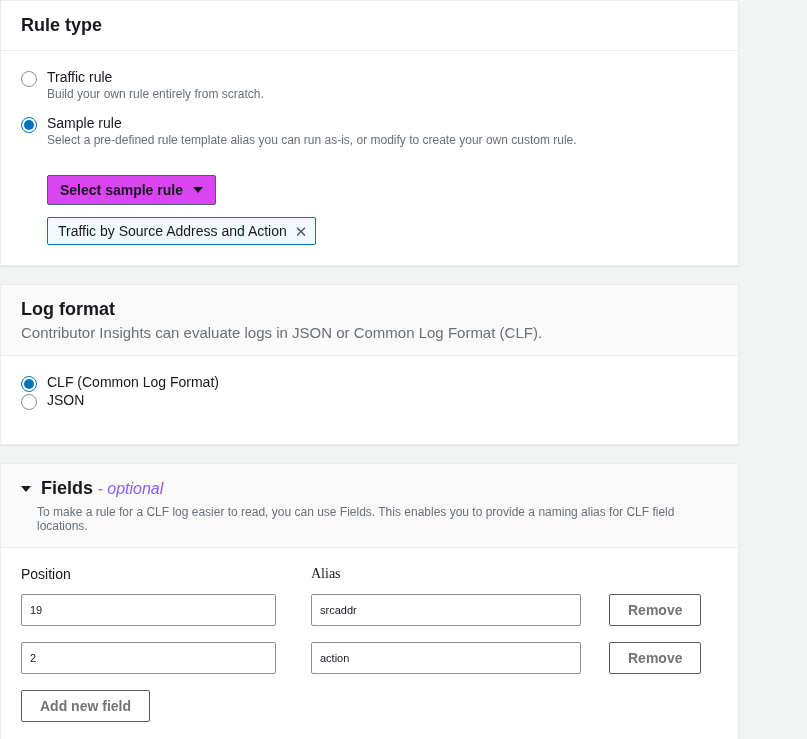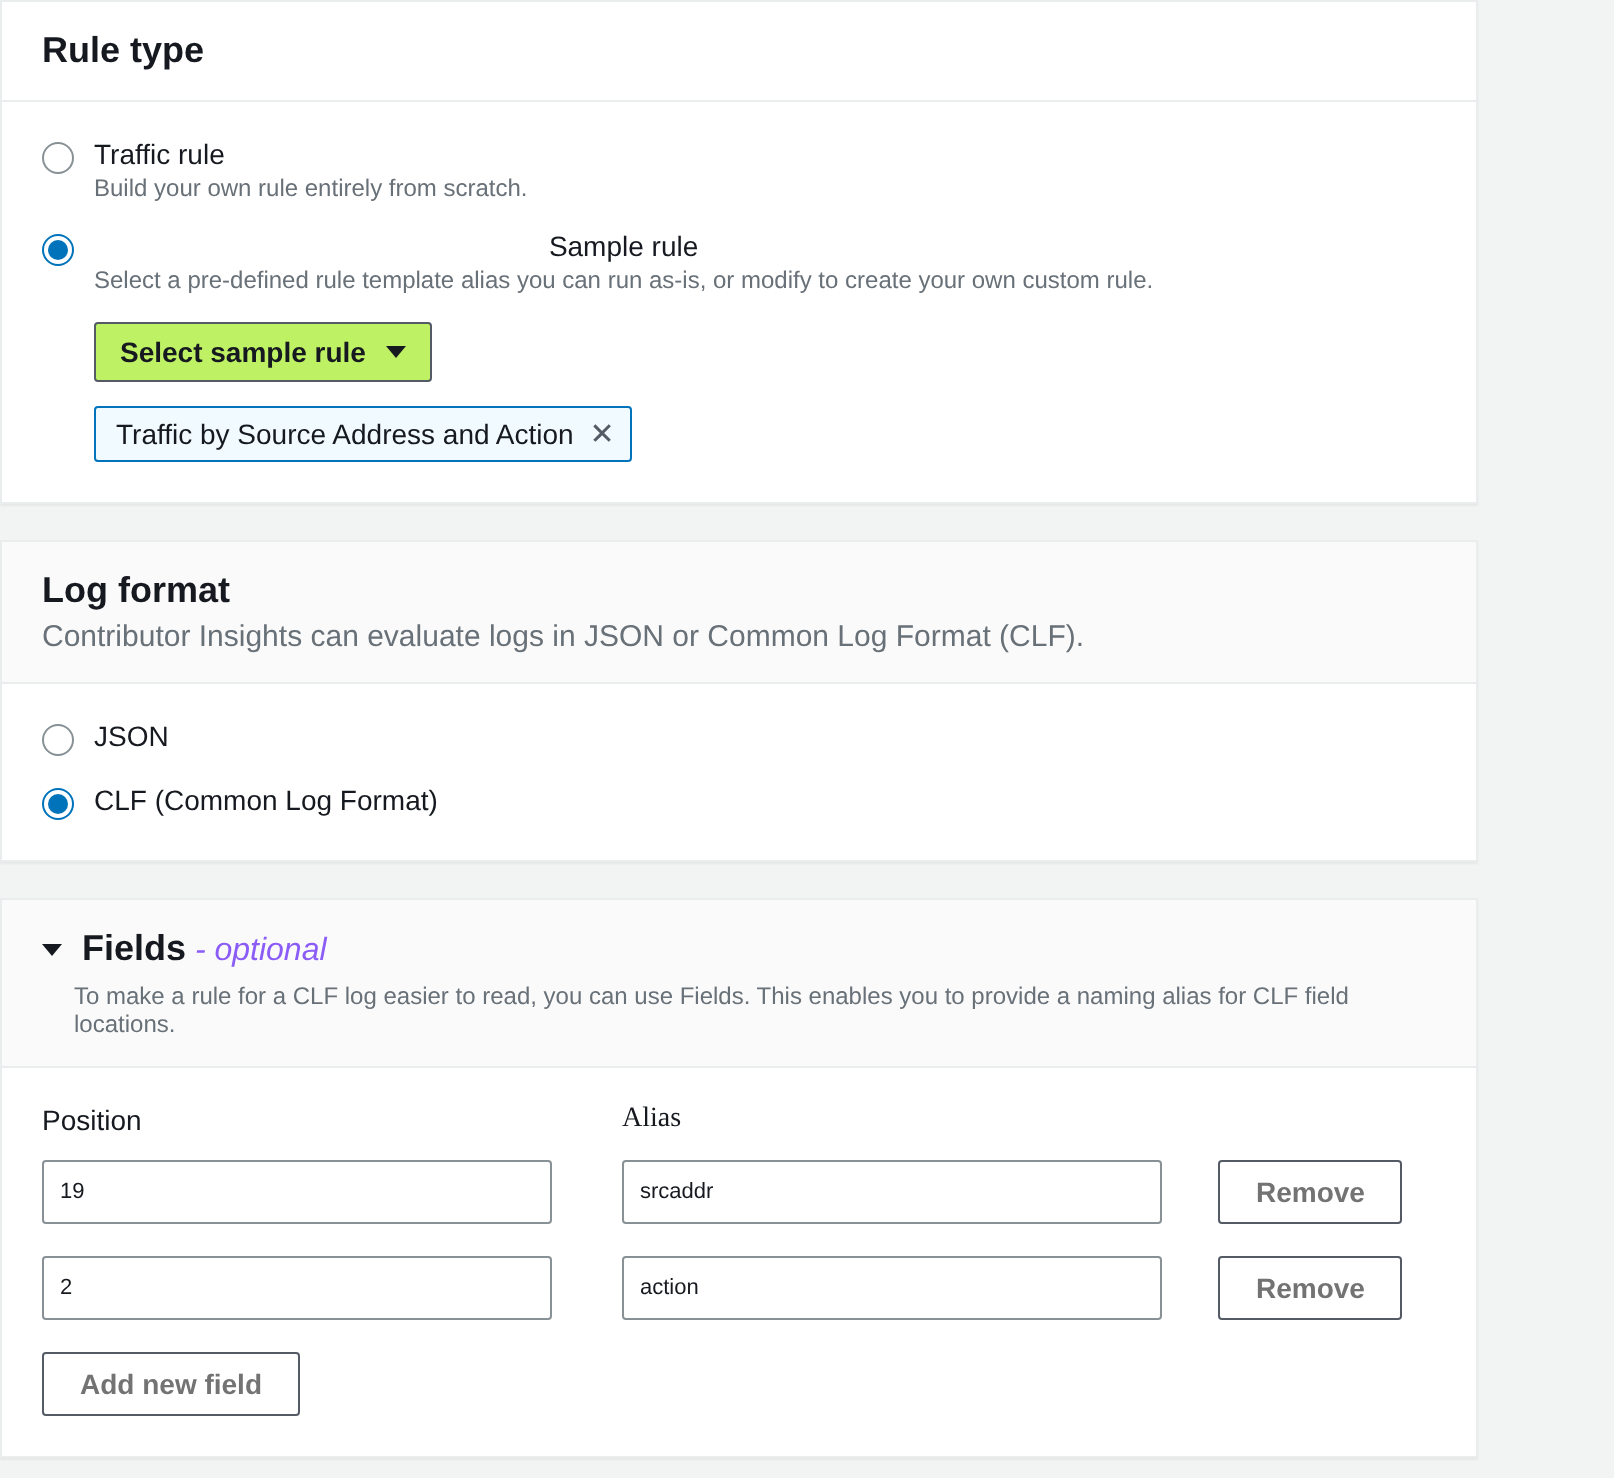--- a/index.html
+++ b/index.html
@@ -83,21 +83,21 @@
       margin-top: 2px;
     }
     .indent {
       margin-left: 26px;
     }
     
     .dropdown-btn {
       display: inline-flex;
       align-items: center;
       border: 1px solid #545b64;
-      background: #bef264;
+      background: #d946ef;
       padding: 6px 12px;
       font-size: 14px;
       font-weight: 700;
       color: #16191f;
       cursor: pointer;
       border-radius: 2px;
       margin-bottom: 12px;
     }
     .dropdown-btn .tri {
       margin-left: 10px;
@@ -227,21 +227,21 @@
     <div class="panel-body">
 
       <div class="radio-row">
         <div class="radio-outer"></div>
         <div class="radio-text">
           <div class="label">Traffic rule</div>
           <div class="desc">Build your own rule entirely from scratch.</div>
         </div>
       </div>
 
-      <div class="radio-row" style="margin-bottom:14px;text-align:center;">
+      <div class="radio-row" style="margin-bottom:28px;">
         <div class="radio-outer selected"></div>
         <div class="radio-text">
           <div class="label">Sample rule</div>
           <div class="desc">Select a pre-defined rule template alias you can run as-is, or modify to create your own custom rule.</div>
         </div>
       </div>
 
       <div class="indent">
         <div class="dropdown-btn">
           <span>Select sample rule</span>
@@ -256,30 +256,30 @@
 
     </div>
   </div>
 
   <div class="panel">
     <div class="panel-header hdr-plain">
       <h2>Log format</h2>
       <div class="sub">Contributor Insights can evaluate logs in JSON or Common Log Format (CLF).</div>
     </div>
     <div class="panel-body">
+      <div class="radio-row" style="margin-bottom:0;">
+        <div class="radio-outer selected"></div>
+        <div class="radio-text">
+          <div class="label">CLF (Common Log Format)</div>
+        </div>
+      </div>
       <div class="radio-row">
         <div class="radio-outer"></div>
         <div class="radio-text">
           <div class="label">JSON</div>
-        </div>
-      </div>
-      <div class="radio-row" style="margin-bottom:0;">
-        <div class="radio-outer selected"></div>
-        <div class="radio-text">
-          <div class="label">CLF (Common Log Format)</div>
         </div>
       </div>
     </div>
   </div>
 
   <div class="panel">
     <div class="panel-header hdr-plain">
       <div class="fields-header">
         <span class="tri-down"></span>
         <h2>

